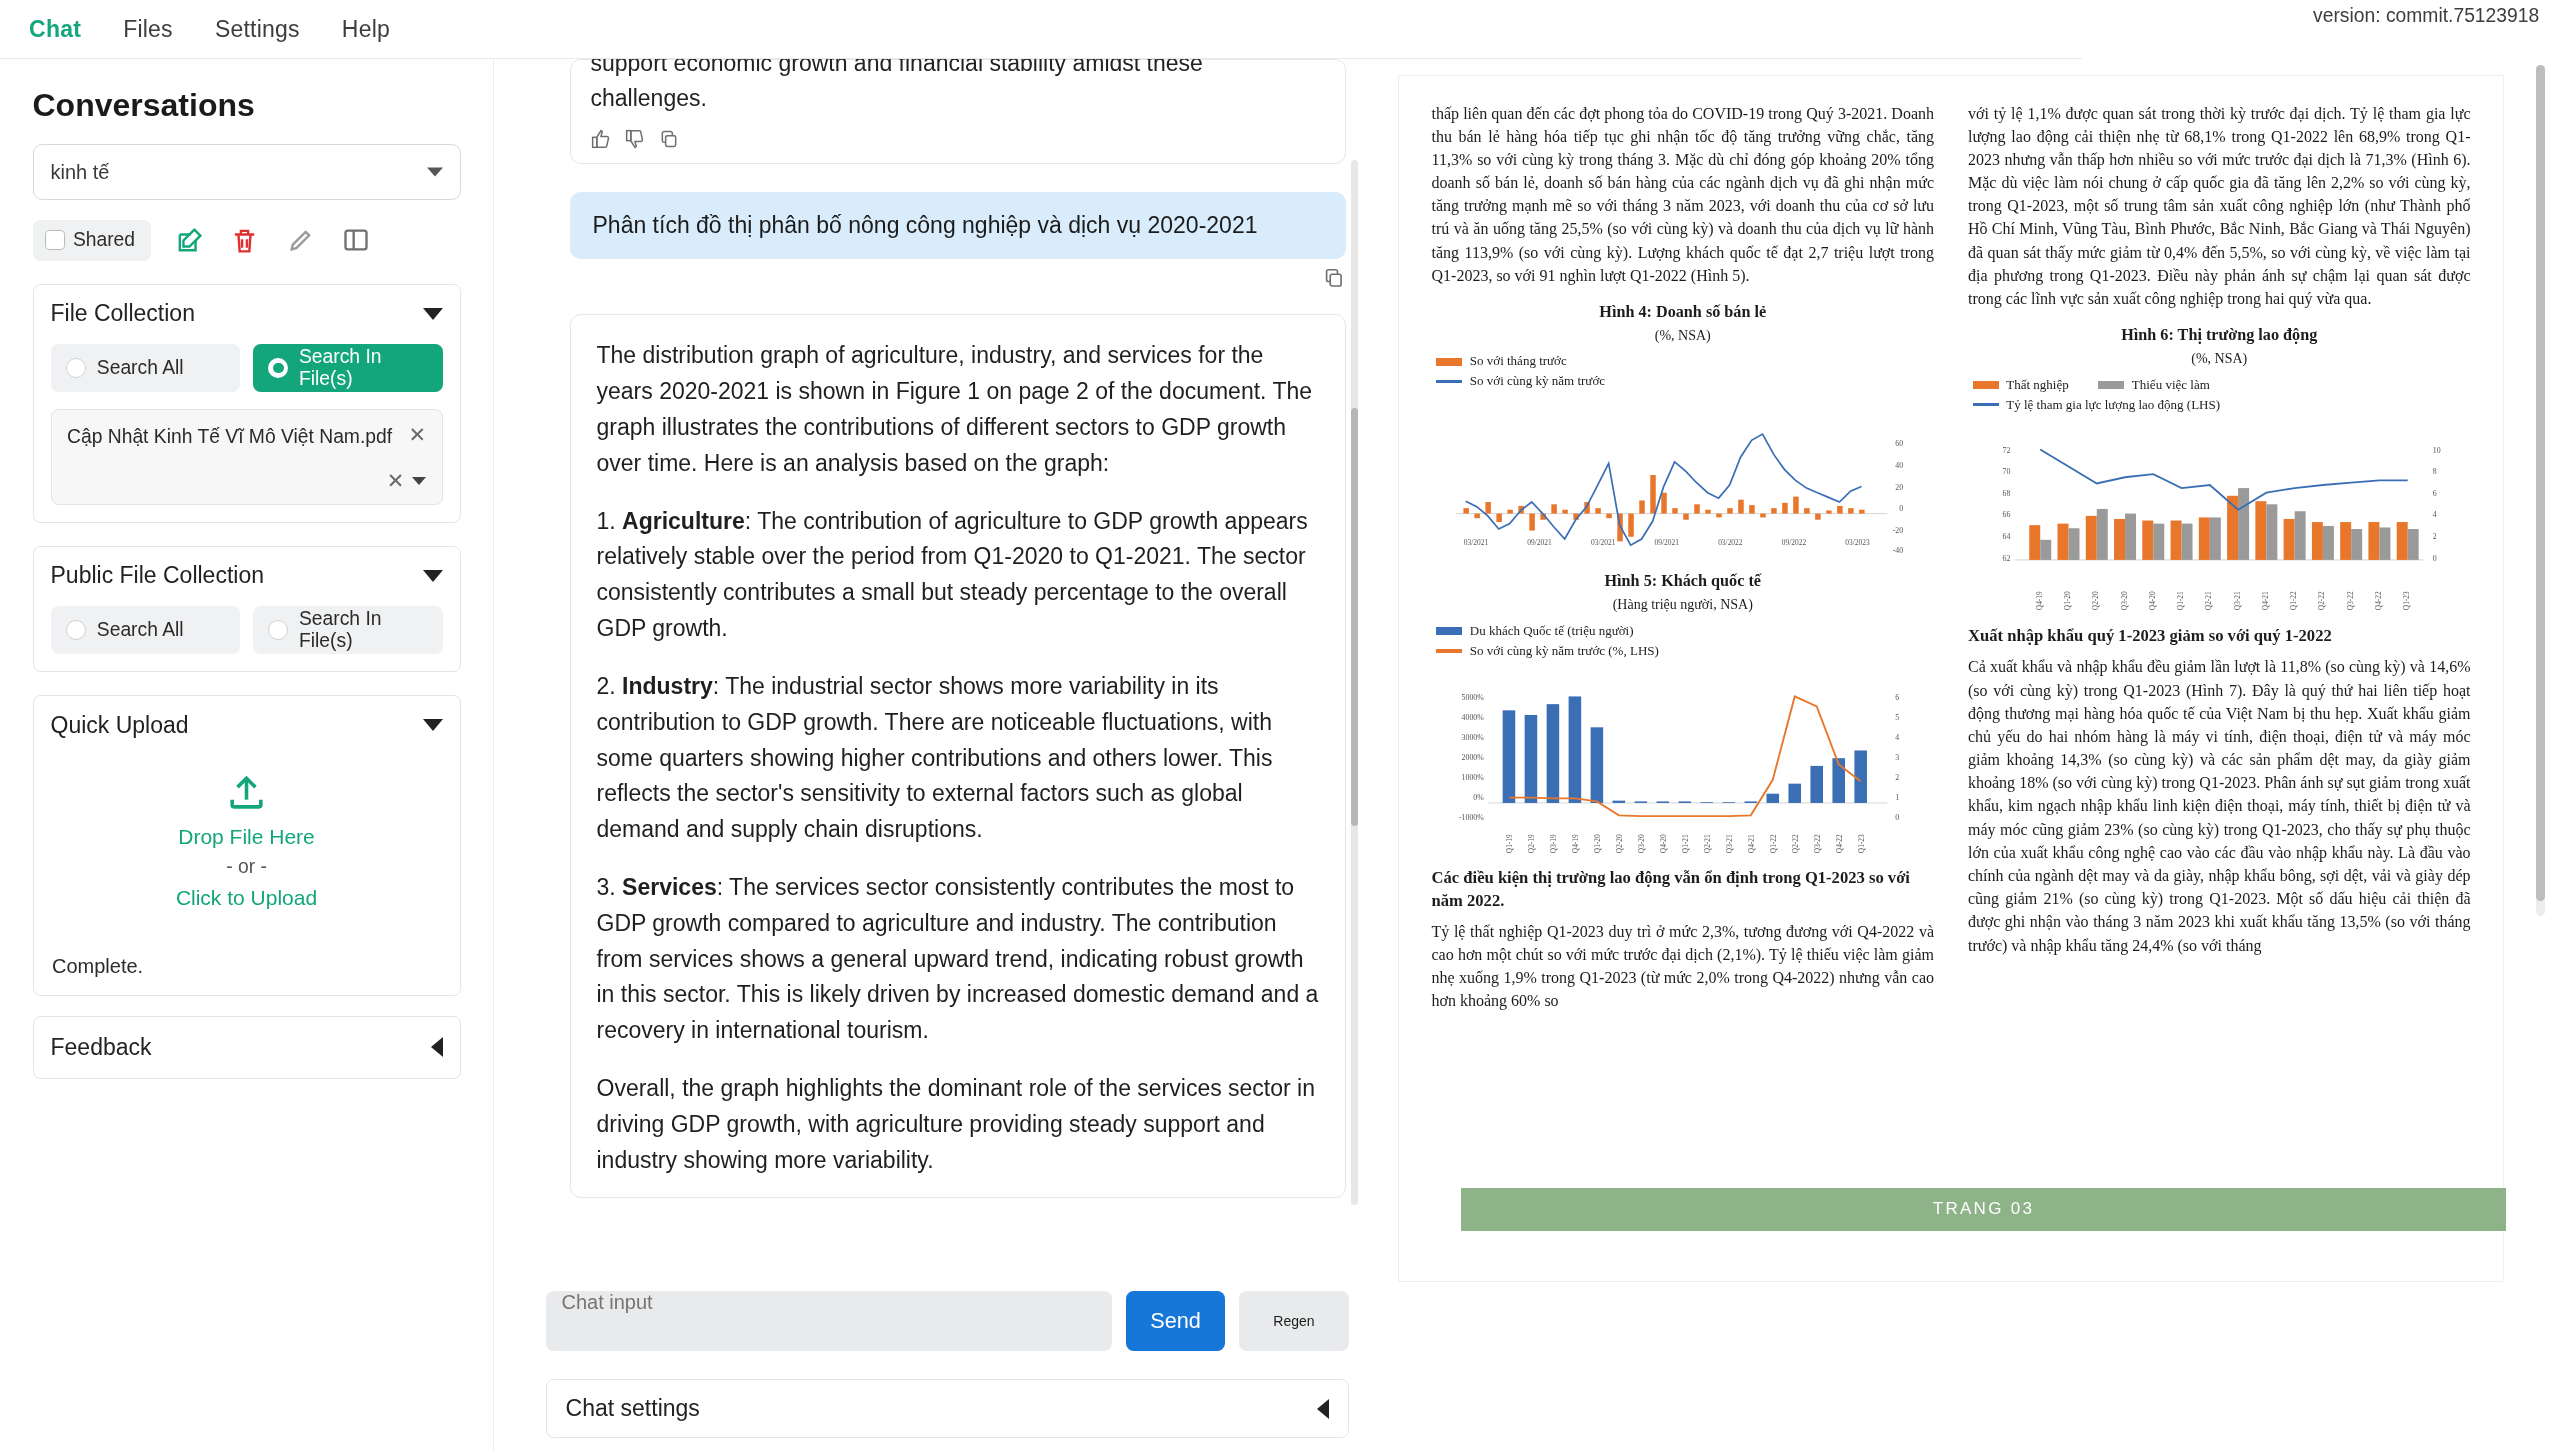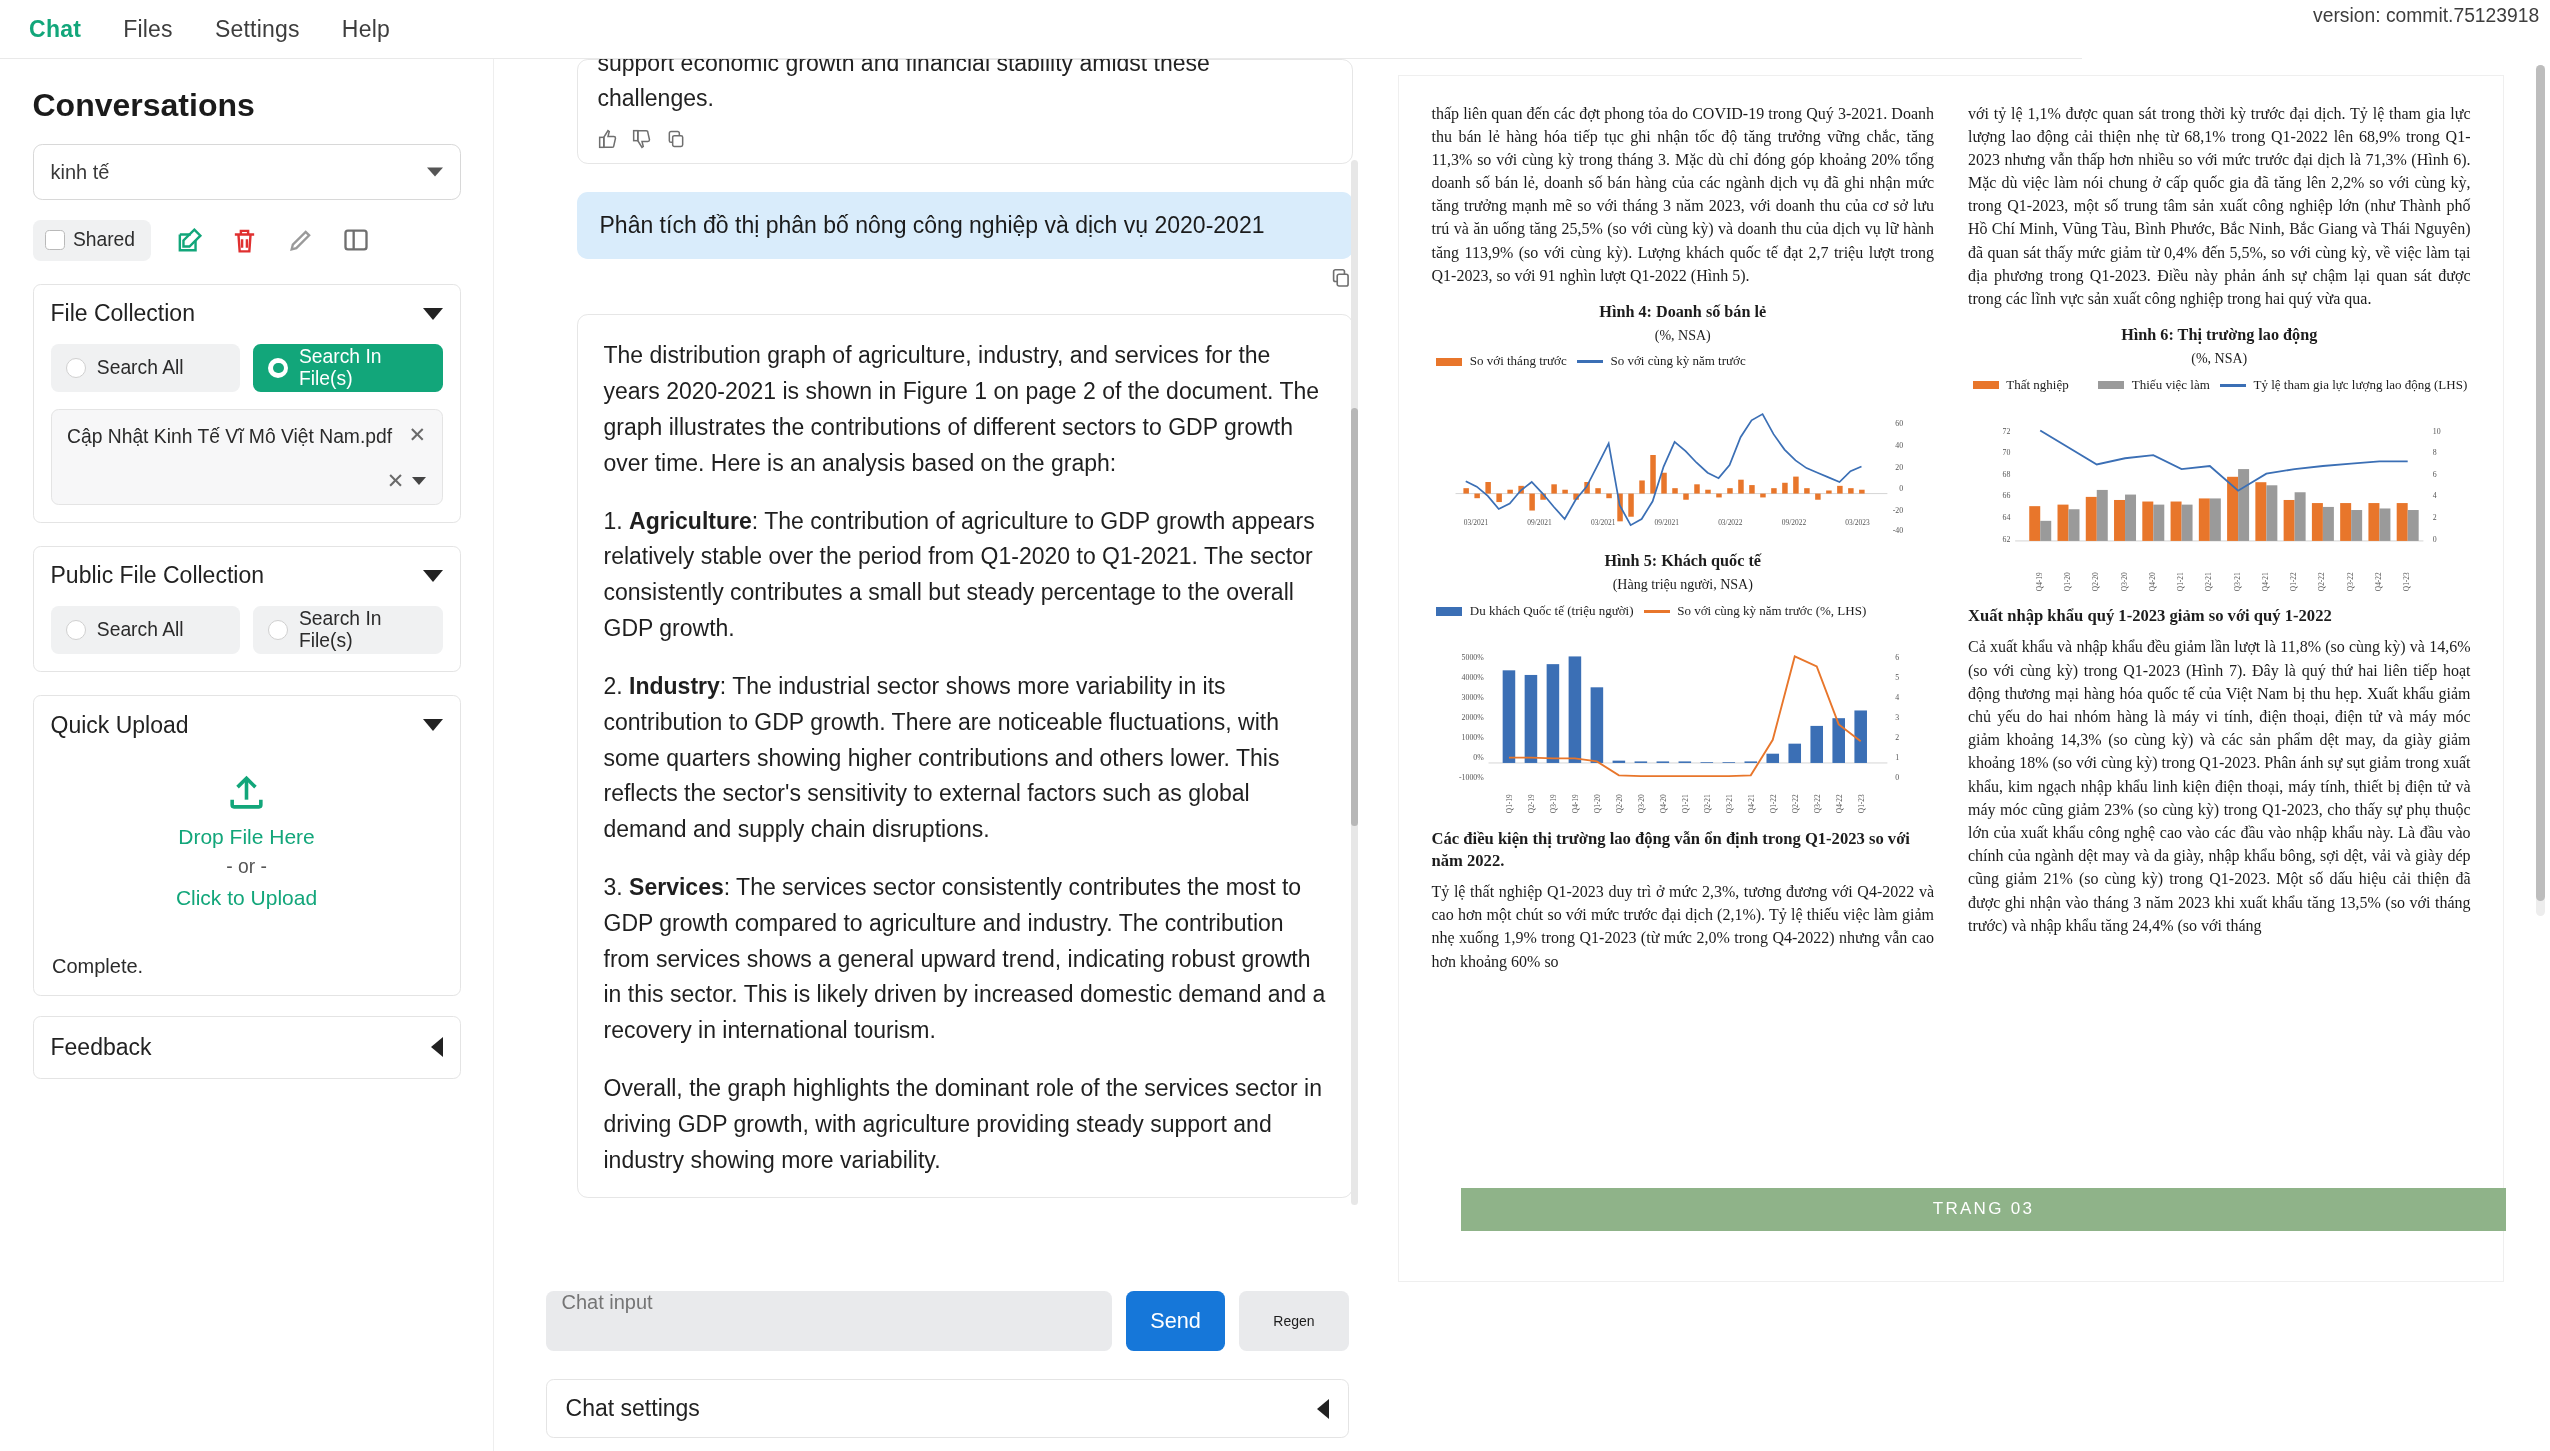--- a/index.html
+++ b/index.html
@@ -185,21 +185,21 @@
     cursor: pointer;
   }
 
   
   .chat {
     position: absolute; top: 59px; left: 526px;
     width: 843px; height: 1393px;
     background: #ffffff;
   }
   .chat-scroll {
-    position: absolute; top: 0; left: 15px;
+    position: absolute; top: 0; left: 8px;
     width: 843px; height: 1207px;
     overflow: hidden;
     padding: 0 15.5px;
   }
   .bubble-assistant-top {
     margin: 0 15.5px 0 20px;
     border: 0.8px solid #e6e6e6;
     border-radius: 10.8px;
     background: #fff;
     padding: 0 20px 14px 20px;
@@ -310,21 +310,21 @@
   .fig-title {
     text-align: center; font-weight: bold;
     font-size: 16.2px; margin: 14px 0 1.5px 0;
     font-family: "Liberation Serif", serif;
   }
   .fig-sub {
     text-align: center; font-size: 14px; margin: 0 0 6.2px 0;
     font-family: "Liberation Serif", serif;
   }
   .legend {
-    display: flex; flex-direction: row; gap: 10px;
+    display: flex; flex-direction: column; gap: 1px;
     font-size: 13px; margin: 4.6px 0 3.1px 4.6px;
     font-family: "Liberation Serif", serif;
   }
   .legend-row { display: flex; align-items: center; gap: 7.7px; }
   .sw { width: 26px; height: 8.5px; flex: none; }
   .sw.line { height: 3.1px; }
   .chart-box { position: relative; width: 100%; height: 162px; margin-bottom: 4.6px; }
   .chart-box svg { display: block; }
   .sec-head {
     font-weight: bold; font-size: 16.6px;

